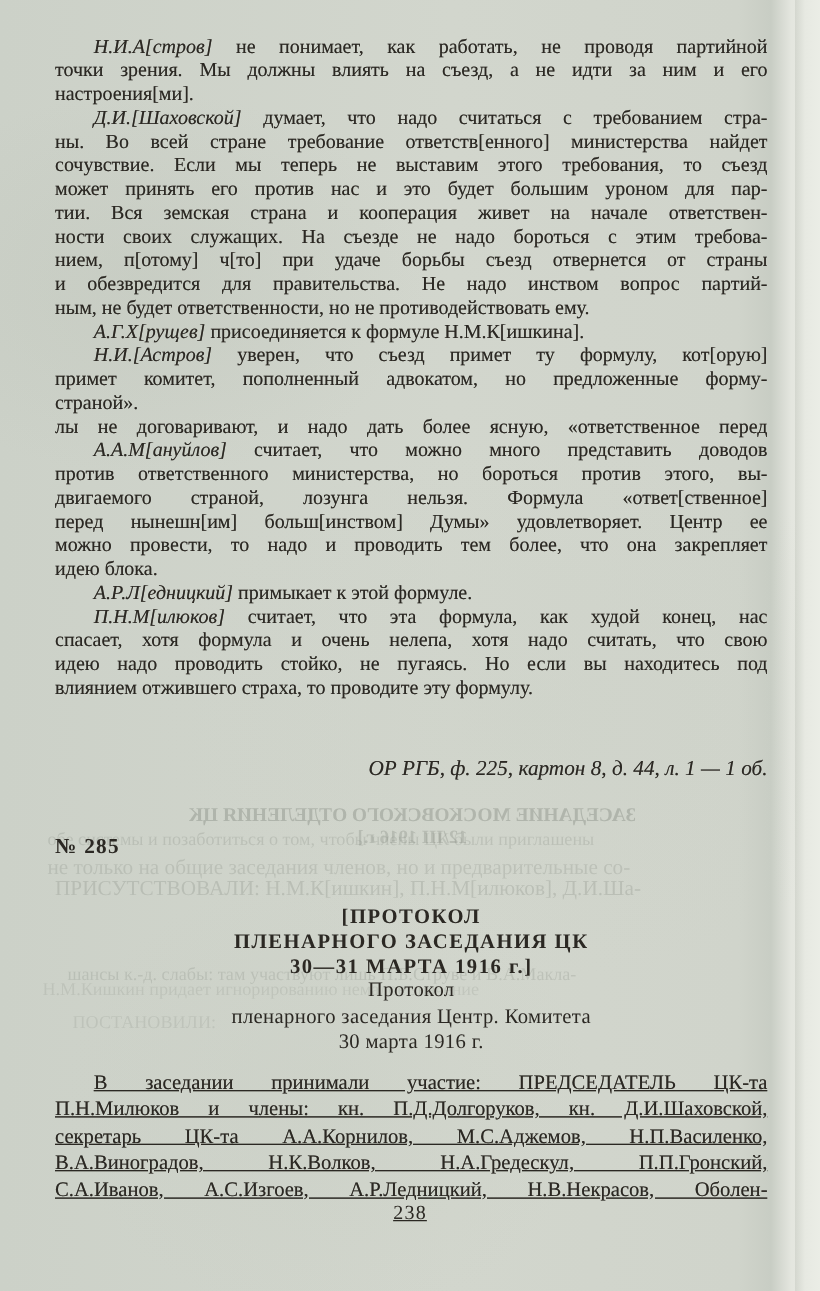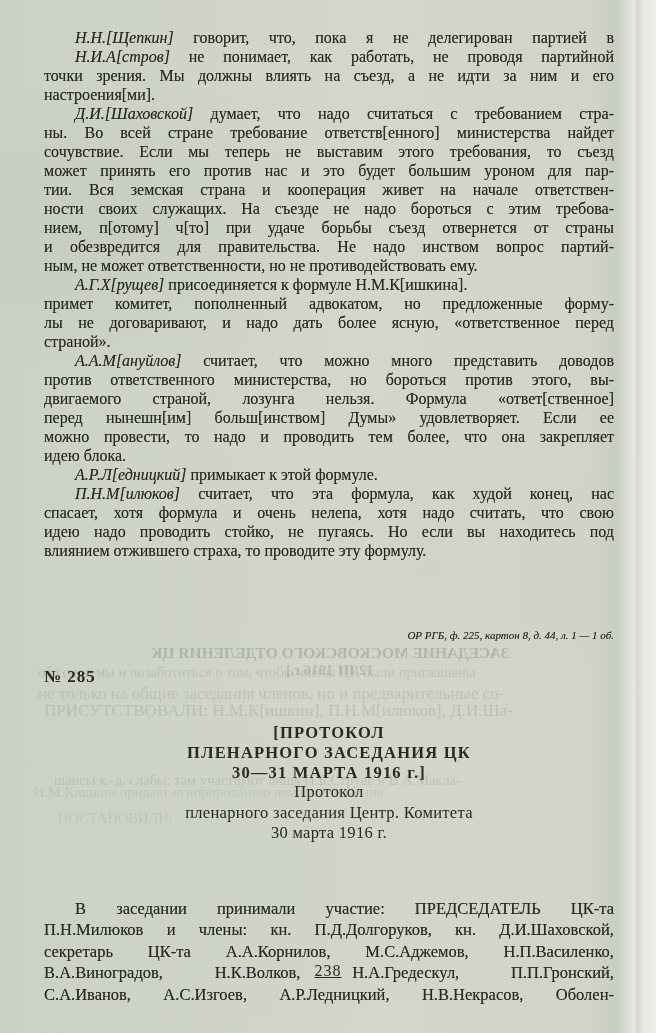--- a/index.html
+++ b/index.html
@@ -25,39 +25,38 @@
     height:19px;line-height:19px;font-size:16px;
     text-align:justify;text-align-last:justify;
     overflow:hidden;white-space:normal;
     text-shadow:0 0 0.5px rgba(43,40,35,0.55);
   }
   .dline.lastline{text-align-last:left;}
   .dline.firstline{text-indent:31px;}
   .dline i{font-style:italic;}
   .archive-ref{
     position:absolute;left:0;top:577px;width:570px;
-    text-align:right;font-style:italic;font-size:11px;
+    text-align:right;font-style:italic;font-size:17px;
     text-shadow:0 0 0.5px rgba(43,40,35,0.5);
-    margin-top:24px;
   }
   .doc-number{
     position:absolute;left:0;top:639px;width:570px;
     text-align:left;font-weight:bold;font-size:17px;letter-spacing:1px;
   }
   .title-block{
     position:absolute;left:0;top:695px;width:570px;
     text-align:center;font-weight:bold;font-size:16.5px;letter-spacing:1.2px;
   }
   .title-block div{height:20px;line-height:20px;}
   .subtitle-block{
     position:absolute;left:0;top:754px;width:570px;
     text-align:center;font-weight:normal;font-size:16.5px;letter-spacing:0.3px;
   }
   .subtitle-block div{height:20.5px;line-height:20.5px;}
-  .attendance{position:absolute;left:0;top:870px;width:570px;}
+  .attendance{position:absolute;left:0;top:827px;width:570px;text-decoration:underline;}
   .aline{
     height:21.4px;line-height:21.4px;font-size:16.5px;
     text-align:justify;text-align-last:justify;overflow:hidden;
     text-shadow:0 0 0.5px rgba(43,40,35,0.55);
   }
   .aline.firstline{text-indent:31px;}
   .page-number{
     position:absolute;left:0;top:962px;width:656px;
     text-align:center;font-size:16px;letter-spacing:1px;text-decoration:underline;
   }
@@ -79,41 +78,41 @@
       <div class="ghost mirrored center" style="top: 662px; left: 30px; width: 600px; font-size: 15px; opacity: 0.26; font-weight: bold;">12/III 1916 г.]</div>
       <div class="ghost" style="top: 664px; left: 38px; font-size: 14.5px; opacity: 0.2; font-family: Liberation Serif, serif;">обе системы и позаботиться о том, чтобы члены ЦК были приглашены</div>
       <div class="ghost" style="top: 684px; left: 38px; font-size: 17px; opacity: 0.2;">не только на общие заседания членов, но и предварительные со-</div>
       <div class="ghost" style="top: 701px; left: 44px; font-size: 17px; opacity: 0.22;">ПРИСУТСТВОВАЛИ: Н.М.К[ишкин], П.Н.М[илюков], Д.И.Ша-</div>
       <div class="ghost" style="top: 772px; left: 54px; font-size: 14.5px; opacity: 0.2;">шансы к.-д. слабы: там участвуют лишь П.Б.Струве и В.А.Макла-</div>
       <div class="ghost" style="top: 784px; left: 34px; font-size: 14.5px; opacity: 0.15;">Н.М.Кишкин придает игнорированию немалое значение</div>
       <div class="ghost" style="top: 810px; left: 58px; font-size: 14.5px; opacity: 0.15;">ПОСТАНОВИЛИ:</div>
     </div>
   <div class="content">
     <div id="dialogue" class="dialogue">
-        <div class="dline firstline"><i>Н.Н.[Щепкин]</i> говорит, что, пока я не делегирован партией в</div>
         <div class="dline firstline"><i>Н.И.А[стров]</i> не понимает, как работать, не проводя партийной</div>
         <div class="dline">точки зрения. Мы должны влиять на съезд, а не идти за ним и его</div>
         <div class="dline lastline">настроения[ми].</div>
         <div class="dline firstline"><i>Д.И.[Шаховской]</i> думает, что надо считаться с требованием стра-</div>
         <div class="dline">ны. Во всей стране требование ответств[енного] министерства найдет</div>
         <div class="dline">сочувствие. Если мы теперь не выставим этого требования, то съезд</div>
         <div class="dline">может принять его против нас и это будет большим уроном для пар-</div>
         <div class="dline">тии. Вся земская страна и кооперация живет на начале ответствен-</div>
         <div class="dline">ности своих служащих. На съезде не надо бороться с этим требова-</div>
         <div class="dline">нием, п[отому] ч[то] при удаче борьбы съезд отвернется от страны</div>
         <div class="dline">и обезвредится для правительства. Не надо инством вопрос партий-</div>
-        <div class="dline lastline">ным, не может ответственности, но не противодействовать ему.</div>
+        <div class="dline lastline">ным, не будет ответственности, но не противодействовать ему.</div>
         <div class="dline firstline lastline"><i>А.Г.Х[рущев]</i> присоединяется к формуле Н.М.К[ишкина].</div>
+        <div class="dline firstline"><i>Н.И.[Астров]</i> уверен, что съезд примет ту формулу, кот[орую]</div>
         <div class="dline">примет комитет, пополненный адвокатом, но предложенные форму-</div>
+        <div class="dline lastline">страной».</div>
         <div class="dline">лы не договаривают, и надо дать более ясную, «ответственное перед</div>
-        <div class="dline lastline">страной».</div>
         <div class="dline firstline"><i>А.А.М[ануйлов]</i> считает, что можно много представить доводов</div>
         <div class="dline">против ответственного министерства, но бороться против этого, вы-</div>
         <div class="dline">двигаемого страной, лозунга нельзя. Формула «ответ[ственное]</div>
-        <div class="dline">перед нынешн[им] больш[инством] Думы» удовлетворяет. Если ее</div>
+        <div class="dline">перед нынешн[им] больш[инством] Думы» удовлетворяет. Центр ее</div>
         <div class="dline">можно провести, то надо и проводить тем более, что она закрепляет</div>
         <div class="dline lastline">идею блока.</div>
         <div class="dline firstline lastline"><i>А.Р.Л[едницкий]</i> примыкает к этой формуле.</div>
         <div class="dline firstline"><i>П.Н.М[илюков]</i> считает, что эта формула, как худой конец, нас</div>
         <div class="dline">спасает, хотя формула и очень нелепа, хотя надо считать, что свою</div>
         <div class="dline">идею надо проводить стойко, не пугаясь. Но если вы находитесь под</div>
         <div class="dline lastline">влиянием отжившего страха, то проводите эту формулу.</div>
       </div>
     <div class="archive-ref">ОР РГБ, ф. 225, картон 8, д. 44, л. 1 — 1 об.</div>
     <div class="doc-number">№ 285</div>

